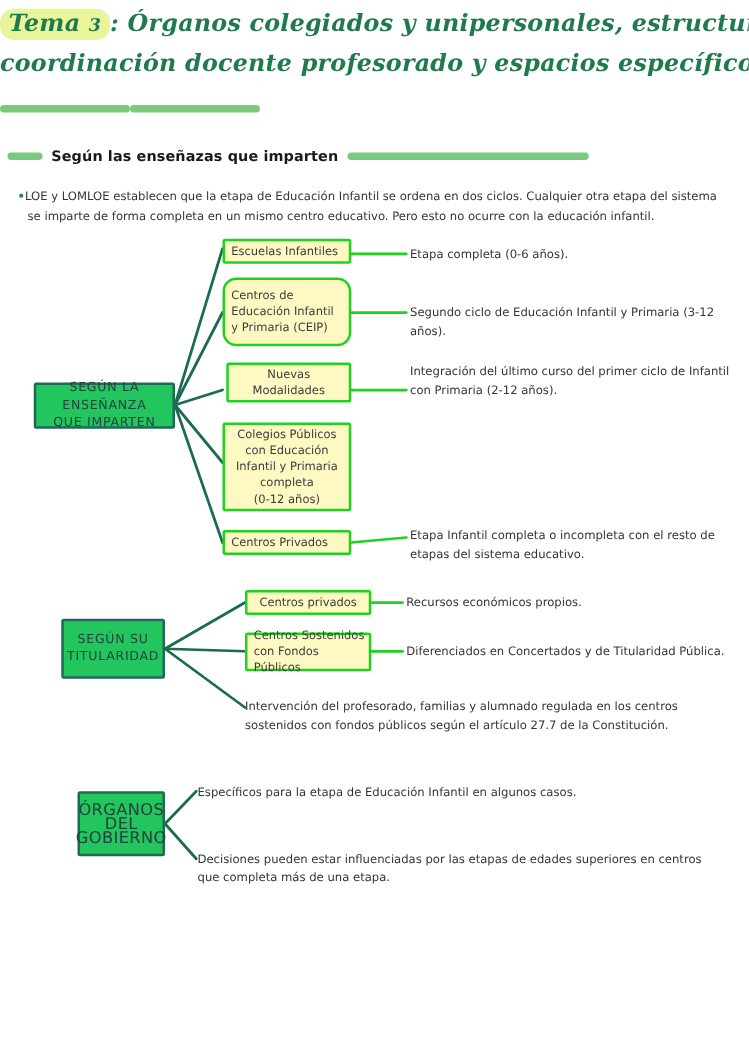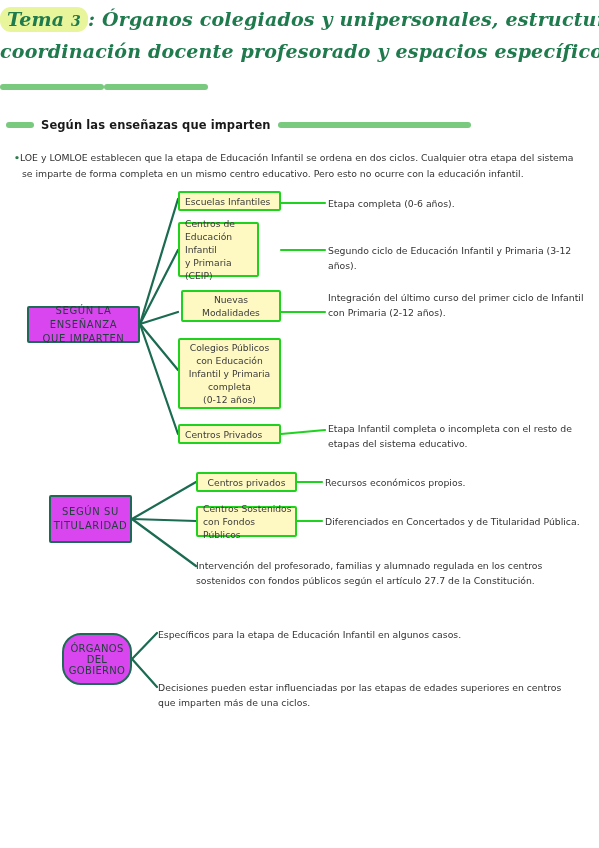--- a/index.html
+++ b/index.html
@@ -66,29 +66,29 @@
   
   .node{
     position:absolute;
     box-sizing:border-box;
     display:flex;align-items:center;justify-content:center;
     text-align:center;
   }
   
   .root{
     border:2px solid #1e6b55;
-    background:#d946ef;
+    background:#22c55e;
     color:#23413c;
     font-size:10px;
     line-height:14px;
     letter-spacing:.6px;
     border-radius:2px;
     font-family:"DejaVu Sans", sans-serif;
   }
-  .root.small{font-size:10px;line-height:11px;letter-spacing:.3px;border-radius:19px;}
+  .root.small{font-size:13px;line-height:11px;letter-spacing:.3px;}
   
   .leaf{
     border:2px solid #1fd21f;
     background:#fef9c3;
     color:#3b3b3b;
     font-size:9.2px;
     line-height:13px;
     border-radius:2px;
   }
   .leaf.left{justify-content:flex-start;text-align:left;padding-left:5px;}
@@ -166,21 +166,21 @@
     <div>
       <div>SEGÚN LA ENSEÑANZA</div>
       <div>QUE IMPARTEN</div>
     </div>
   </div>
 
   <div class="node leaf left" style="left:178px;top:191px;width:103px;height:20px;">
     <div>Escuelas Infantiles</div>
   </div>
 
-  <div class="node leaf left" style="left:178px;top:222px;width:81px;height:55px;">
+  <div class="node leaf left" style="left:178px;top:222px;width:103px;height:55px;border-radius:11px;">
     <div>
       <div>Centros de</div>
       <div>Educación Infantil</div>
       <div>y Primaria (CEIP)</div>
     </div>
   </div>
 
   <div class="node leaf" style="left:181px;top:290px;width:100px;height:32px;">
     <div>
       <div>Nuevas</div>
@@ -258,16 +258,16 @@
       <div>GOBIERNO</div>
     </div>
   </div>
 
   <div class="desc" style="left:158px;top:627px;width:420px;">
     <div>Específicos para la etapa de Educación Infantil en algunos casos.</div>
   </div>
 
   <div class="desc" style="left:158px;top:680px;width:432px;">
     <div>Decisiones pueden estar influenciadas por las etapas de edades superiores en centros</div>
-    <div>que imparten más de una ciclos.</div>
+    <div>que completa más de una etapa.</div>
   </div>
 
 </div>
 
 </body></html>

